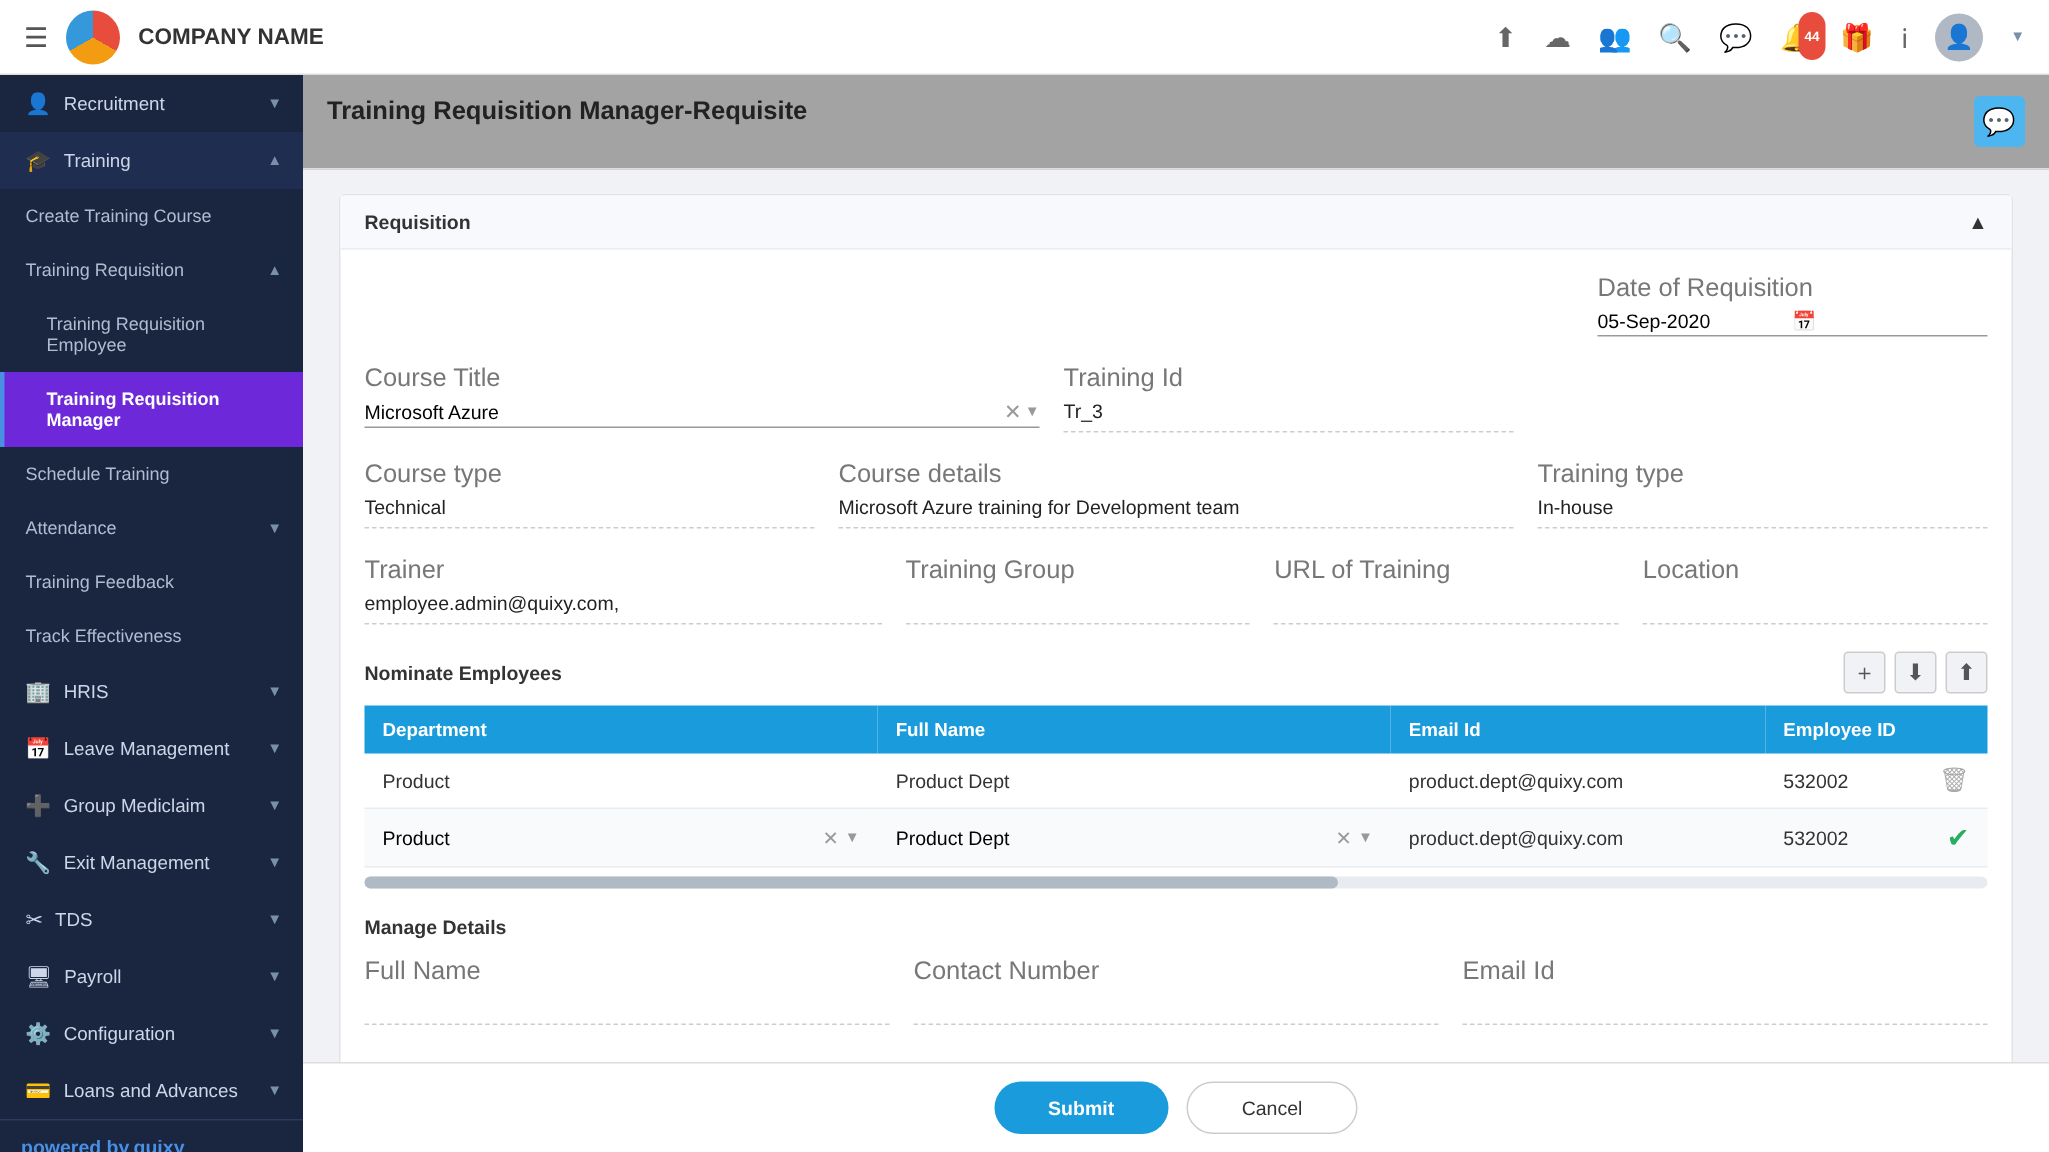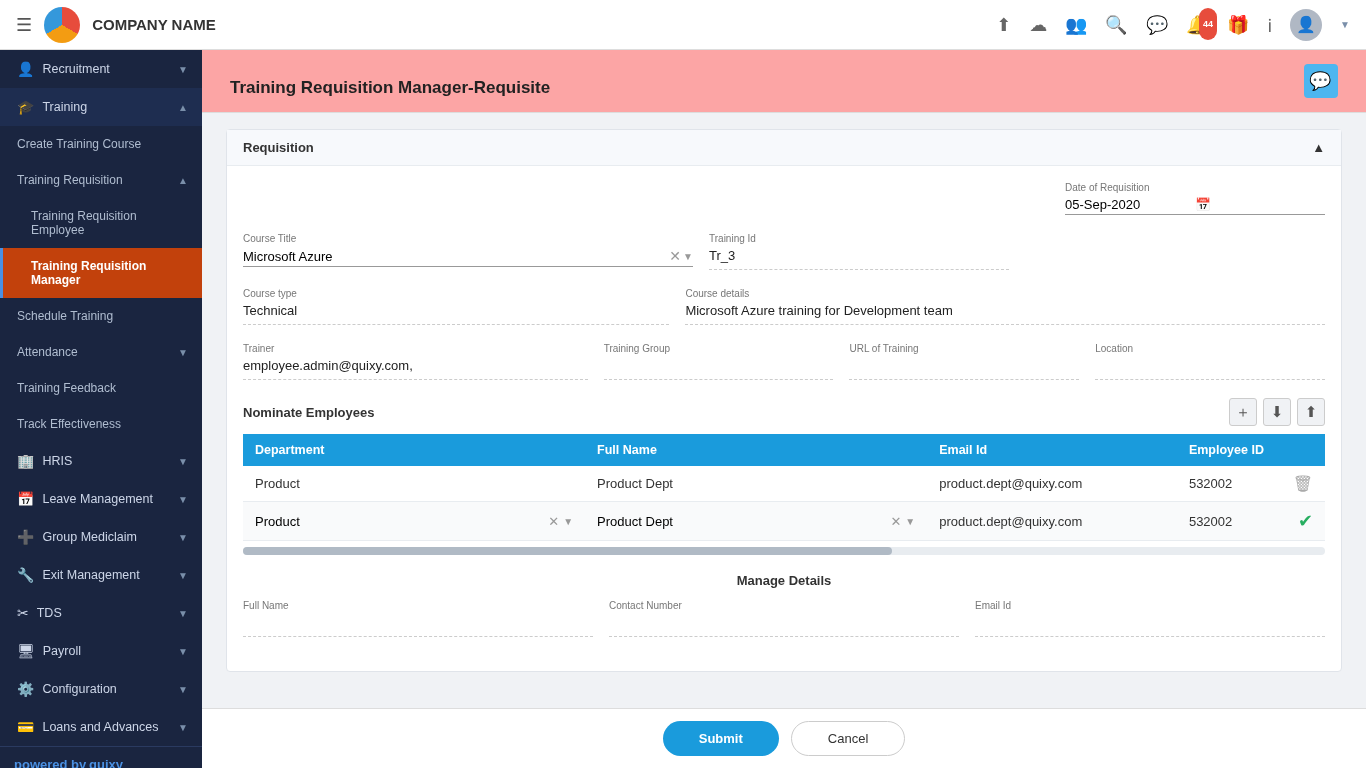--- a/index.html
+++ b/index.html
@@ -52,21 +52,21 @@
       display: flex;
       align-items: center;
       justify-content: space-between;
       padding: 11px 14px;
       cursor: pointer;
       font-size: 12.5px;
       border-left: 3px solid transparent;
       transition: background 0.15s;
     }
     .sidebar-item.sub { font-size: 12px; color: #b0bdd0; }
-    .sidebar-item.sub.active-sub { background: #c2410c; color: #fff; font-weight: 600; border-left-color: #4a90e2; }
+    .sidebar-item.sub.active-sub { background: #6d28d9; color: #fff; font-weight: 600; border-left-color: #4a90e2; }
     .sidebar-item-text { flex: 1; }
     .sidebar-icon { font-size: 14px; margin-right: 8px; }
     .chevron { font-size: 10px; color: #7a8faa; }
 
     .sidebar-section-header {
       display: flex; align-items: center; padding: 11px 14px;
       cursor: pointer; color: #cdd6e8;
       font-size: 12.5px;
       border-left: 3px solid transparent;
     }
@@ -84,25 +84,25 @@
     
     .main {
       flex: 1;
       display: flex;
       flex-direction: column;
       overflow: hidden;
       background: #f0f2f5;
     }
 
     .page-header {
-      background: #fca5a5;
-      padding: 14px 28px;
+      background: #a3a3a3;
+      padding: 14px 16px;
       border-bottom: 1px solid #ddd;
       display: flex;
-      align-items: flex-end;
+      align-items: flex-start;
       justify-content: space-between;
     }
     .page-title { font-size: 17px; font-weight: 600; color: #222; }
     .chat-icon-btn {
       background: #4db6f0; border: none; border-radius: 4px;
       width: 34px; height: 34px; display: flex; align-items: center;
       justify-content: center; cursor: pointer; font-size: 18px; color: #fff;
     }
 
     .content-area {
@@ -130,21 +130,21 @@
       font-weight: 600;
       color: #333;
       background: #f7f9fc;
     }
     .card-body { padding: 16px; }
 
     .form-row { display: flex; gap: 16px; margin-bottom: 18px; }
     .form-group { flex: 1; display: flex; flex-direction: column; }
     .form-group.fixed-3 { flex: 3; }
     .form-group.fixed-2 { flex: 2; }
-    .form-label { font-size: 10px; color: #777; margin-bottom: 4px; }
+    .form-label { font-size: 17px; color: #777; margin-bottom: 4px; }
     .form-value {
       font-size: 13px; color: #222;
       border-bottom: 1px dashed #ccc;
       padding-bottom: 4px; min-height: 22px;
     }
     .form-input-row {
       display: flex; align-items: center; border-bottom: 1px solid #999;
       padding-bottom: 2px;
     }
     .form-input-row input {
@@ -187,21 +187,21 @@
     .check-green { color: #27ae60; font-size: 18px; }
 
     .scrollbar-track {
       height: 8px; background: #e8ecf0; border-radius: 4px; margin-top: 6px; position: relative;
     }
     .scrollbar-thumb {
       height: 8px; background: #b0bac5; border-radius: 4px; width: 60%; position: absolute;
     }
 
     
-    .manage-title { font-size: 13px; font-weight: 600; color: #333; margin-bottom: 12px; text-align: center; }
+    .manage-title { font-size: 13px; font-weight: 600; color: #333; margin-bottom: 12px; }
 
     
     .footer-bar {
       background: #fff;
       border-top: 1px solid #ddd;
       padding: 12px 24px;
       display: flex;
       justify-content: center;
       gap: 12px;
     }
@@ -387,20 +387,24 @@
           </div>
 
           <div class="form-row">
             <div class="form-group fixed-2">
               <span class="form-label">Course type</span>
               <span class="form-value">Technical</span>
             </div>
             <div class="form-group fixed-3">
               <span class="form-label">Course details</span>
               <span class="form-value">Microsoft Azure training for Development team</span>
+            </div>
+            <div class="form-group fixed-2">
+              <span class="form-label">Training type</span>
+              <span class="form-value">In-house</span>
             </div>
           </div>
 
           <div class="form-row">
             <div class="form-group fixed-3">
               <span class="form-label">Trainer</span>
               <span class="form-value">employee.admin@quixy.com,</span>
             </div>
             <div class="form-group fixed-2">
               <span class="form-label">Training Group</span>

